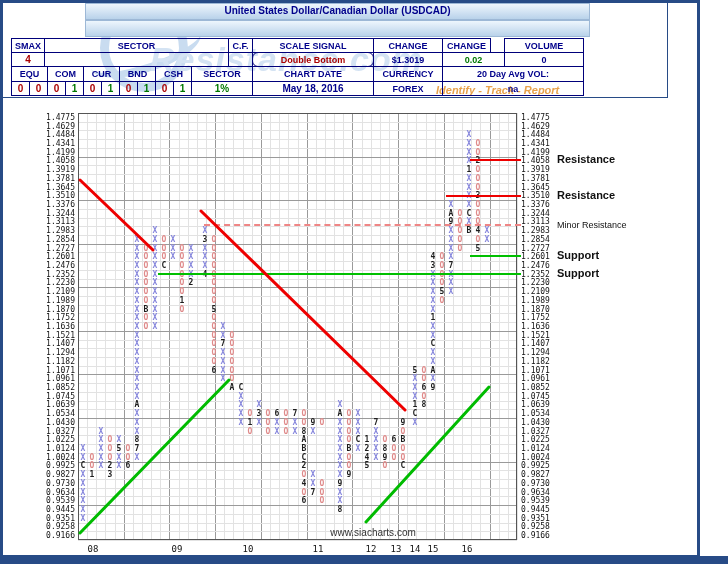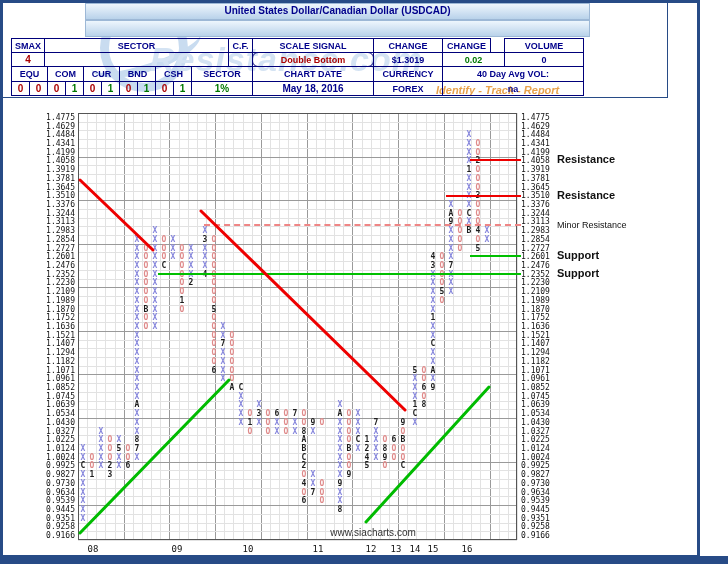--- a/index.html
+++ b/index.html
@@ -70,21 +70,21 @@
   <div class="abs cell" style="left:504px;top:52px;width:80px;height:15px;">0</div>
 
   <div class="abs cell" style="left:11px;top:66px;width:37px;height:16px;">EQU</div>
   <div class="abs cell" style="left:47px;top:66px;width:37px;height:16px;">COM</div>
   <div class="abs cell" style="left:83px;top:66px;width:37px;height:16px;">CUR</div>
   <div class="abs cell" style="left:119px;top:66px;width:37px;height:16px;">BND</div>
   <div class="abs cell" style="left:155px;top:66px;width:37px;height:16px;">CSH</div>
   <div class="abs cell" style="left:191px;top:66px;width:62px;height:16px;">SECTOR</div>
   <div class="abs cell" style="left:252px;top:66px;width:122px;height:16px;">CHART DATE</div>
   <div class="abs cell" style="left:373px;top:66px;width:70px;height:16px;">CURRENCY</div>
-  <div class="abs cell" style="left:442px;top:66px;width:142px;height:16px;">40 Day Avg VOL:</div>
+  <div class="abs cell" style="left:442px;top:66px;width:142px;height:16px;">20 Day Avg VOL:</div>
 
   <div class="abs cell red v10" style="left:11px;top:81px;width:19px;height:15px;">0</div>
   <div class="abs cell red v10" style="left:29px;top:81px;width:19px;height:15px;">0</div>
   <div class="abs cell red v10" style="left:47px;top:81px;width:19px;height:15px;">0</div>
   <div class="abs cell grn v10" style="left:65px;top:81px;width:19px;height:15px;">1</div>
   <div class="abs cell red v10" style="left:83px;top:81px;width:19px;height:15px;">0</div>
   <div class="abs cell grn v10" style="left:101px;top:81px;width:19px;height:15px;">1</div>
   <div class="abs cell red v10" style="left:119px;top:81px;width:19px;height:15px;">0</div>
   <div class="abs cell grn v10" style="left:137px;top:81px;width:19px;height:15px;">1</div>
   <div class="abs cell red v10" style="left:155px;top:81px;width:19px;height:15px;">0</div>

